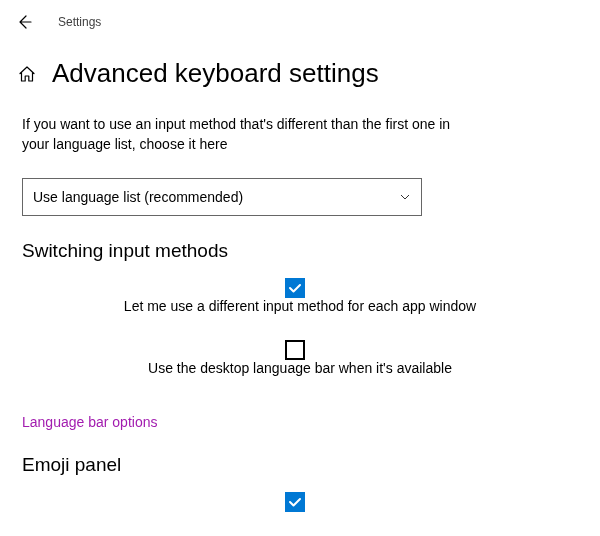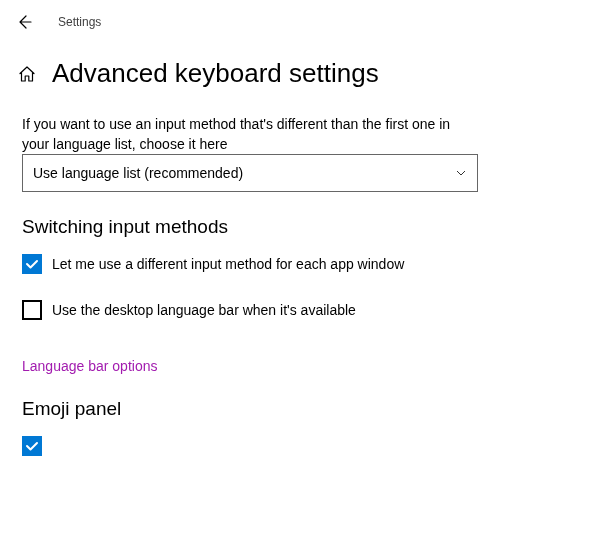--- a/index.html
+++ b/index.html
@@ -61,25 +61,25 @@
       margin-top: 16px;
       margin-bottom: 12px;
     }
     .section-heading:first-of-type {
       margin-top: 10px;
     }
     .description {
       font-size: 14px;
       color: #000;
       line-height: 1.4;
-      margin-bottom: 0;
+      margin-bottom: 24px;
       max-width: 440px;
     }
     .dropdown {
-      width: 456px;
+      width: 400px;
       height: 32px;
       border: 1px solid #666;
       background: #fff;
       display: flex;
       align-items: center;
       justify-content: space-between;
       padding: 18px 10px;
       font-size: 14px;
       cursor: pointer;
       margin-bottom: 24px;
@@ -90,20 +90,21 @@
       display: flex;
       align-items: center;
       justify-content: center;
     }
     .checkbox-row {
       display: flex;
       align-items: center;
       margin-top: 16px;
       margin-bottom: 4px;
       cursor: pointer;
+      flex-direction: column;
     }
     .checkbox {
       width: 20px;
       height: 20px;
       border: 2px solid #000;
       display: flex;
       align-items: center;
       justify-content: center;
       flex-shrink: 0;
       margin-right: 10px;

